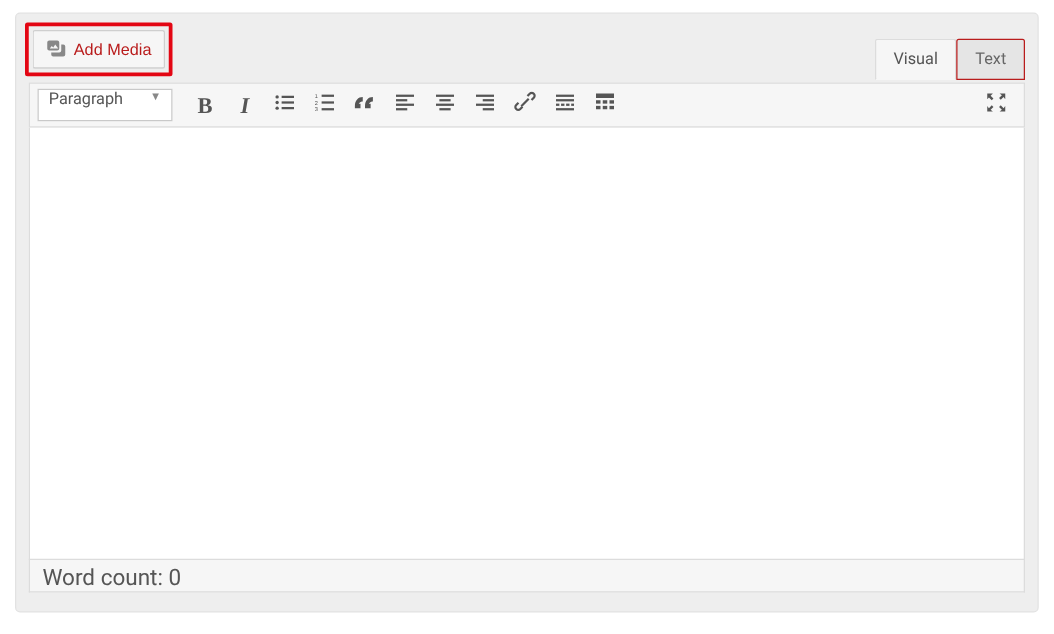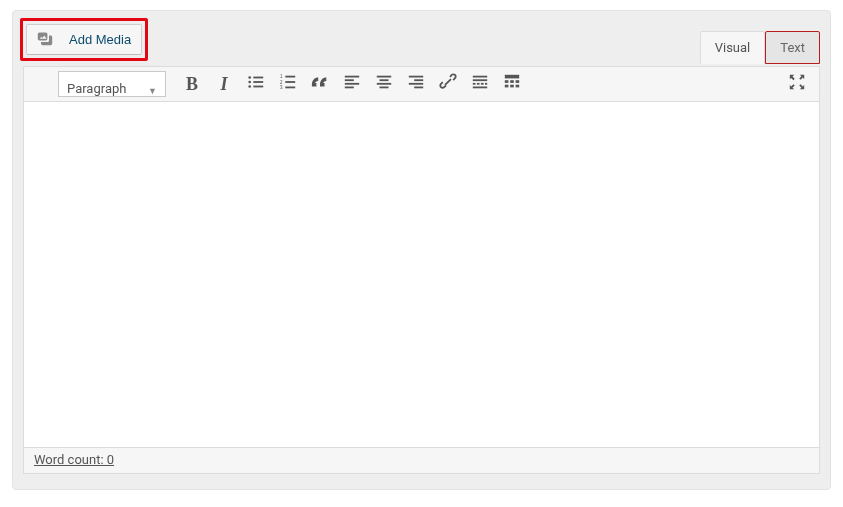--- a/index.html
+++ b/index.html
@@ -29,25 +29,25 @@
   .add-media-wrap {
     border: 3px solid #e30613;
     padding: 3px;
     border-radius: 2px;
     margin-top: -3px;
     margin-left: -3px;
   }
   .add-media-btn {
     display: inline-flex;
     align-items: center;
-    gap: 16px;
+    gap: 6px;
     background: #f6f6f6;
     border: 1px solid #cfcfcf;
     border-bottom: 1px solid #bbb;
-    color: #0c4a6e;
+    color: #b91c1c;
     font-size: 13px;
     padding: 5px 10px;
     border-radius: 2px;
     cursor: pointer;
   }
   .add-media-btn svg { width: 16px; height: 16px; fill: #888; }
   .tabs {
     display: flex;
     align-items: flex-end;
     margin-top: 10px;
@@ -80,32 +80,31 @@
     background: #f6f6f6;
     border: 1px solid #dcdcdc;
     height: 36px;
     padding: 0 6px;
     position: relative;
     z-index: 1;
     margin-top: -1px;
   }
   .format-select {
     display: flex;
-    align-items: flex-end;
+    align-items: flex-start;
     justify-content: space-between;
     width: 108px;
     height: 26px;
     background: #fff;
     border: 1px solid #c9c9c9;
     font-size: 13px;
     color: #555;
     padding: 0 8px;
     margin-right: 10px;
     cursor: pointer;
-    margin-left: 28px;
   }
   .format-select .caret {
     font-size: 9px;
     color: #888;
   }
   .tbtn {
     width: 30px;
     height: 30px;
     display: inline-flex;
     align-items: center;
@@ -124,24 +123,23 @@
     border: 1px solid #dcdcdc;
     border-top: none;
     height: 346px;
   }
   
   .status-bar {
     background: #f6f6f6;
     border: 1px solid #dcdcdc;
     border-top: none;
     height: 26px;
-    font-size: 13px;
+    font-size: 18px;
     color: #555;
     padding: 4px 10px;
-    text-decoration: underline;
   }
 </style>
 </head>
 <body>
 
 <div class="outer">
 
   <div class="top-row">
     <div class="add-media-wrap">
       <button class="add-media-btn">

